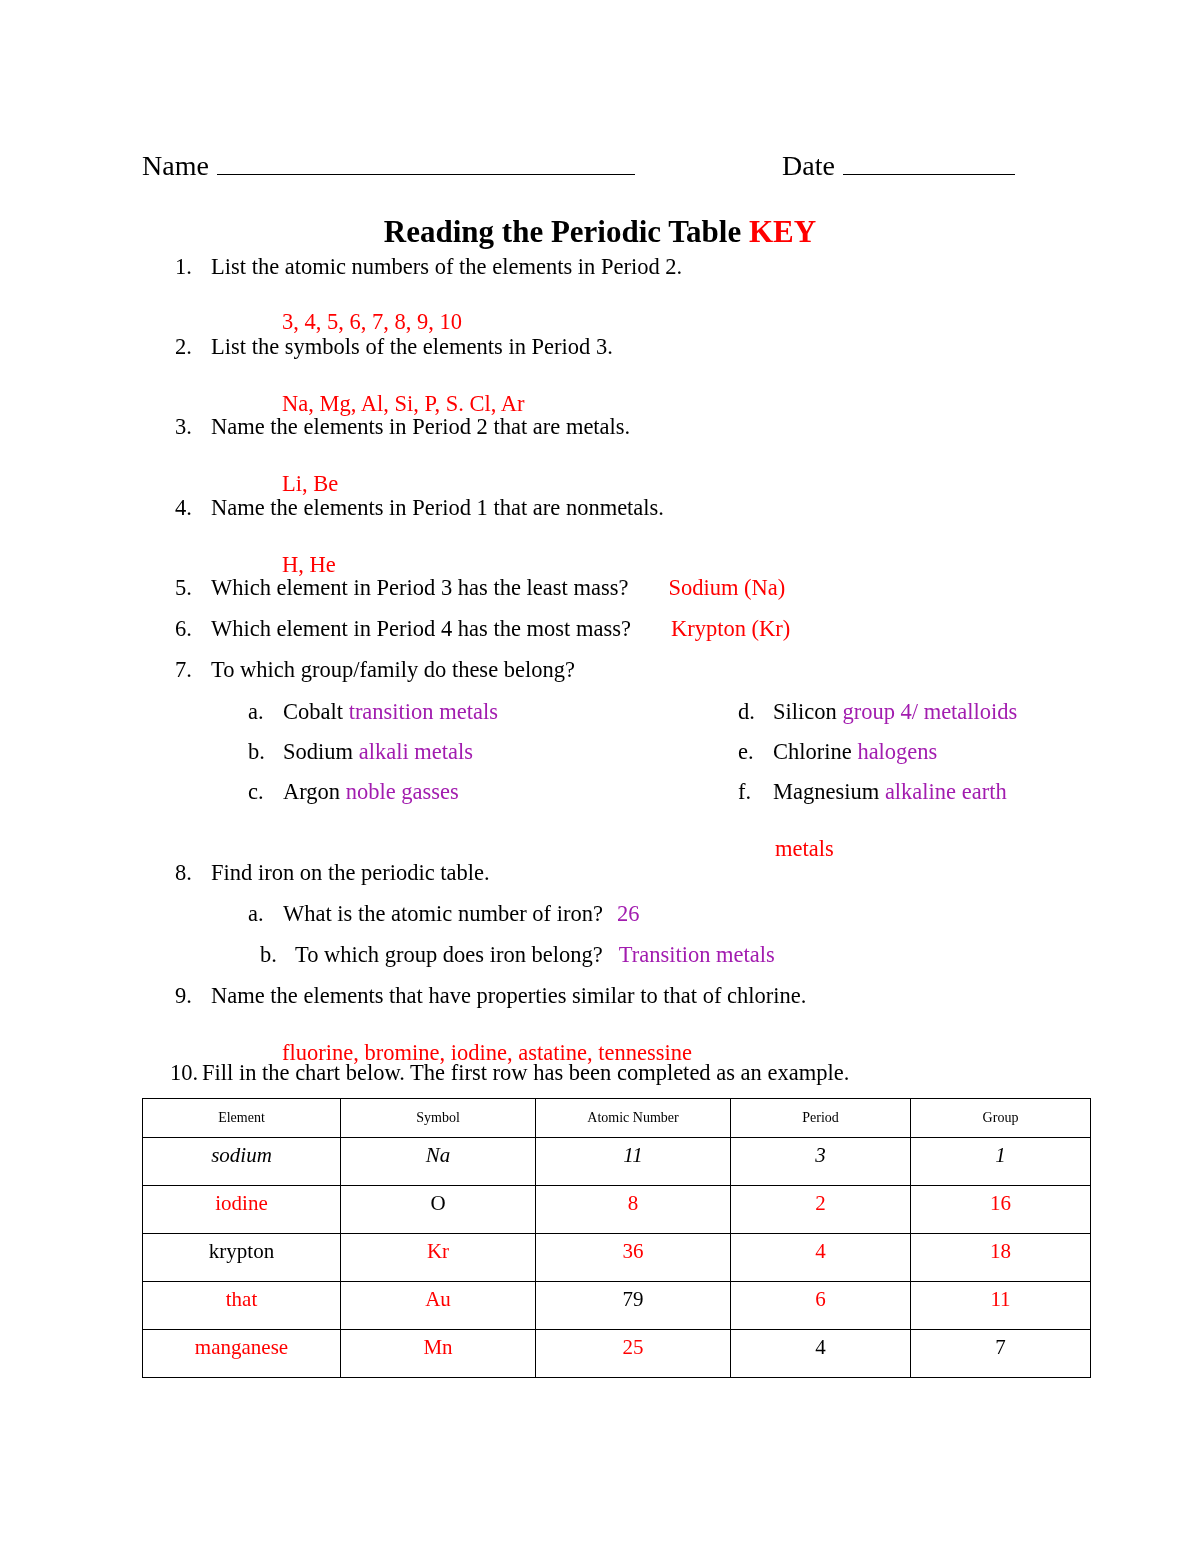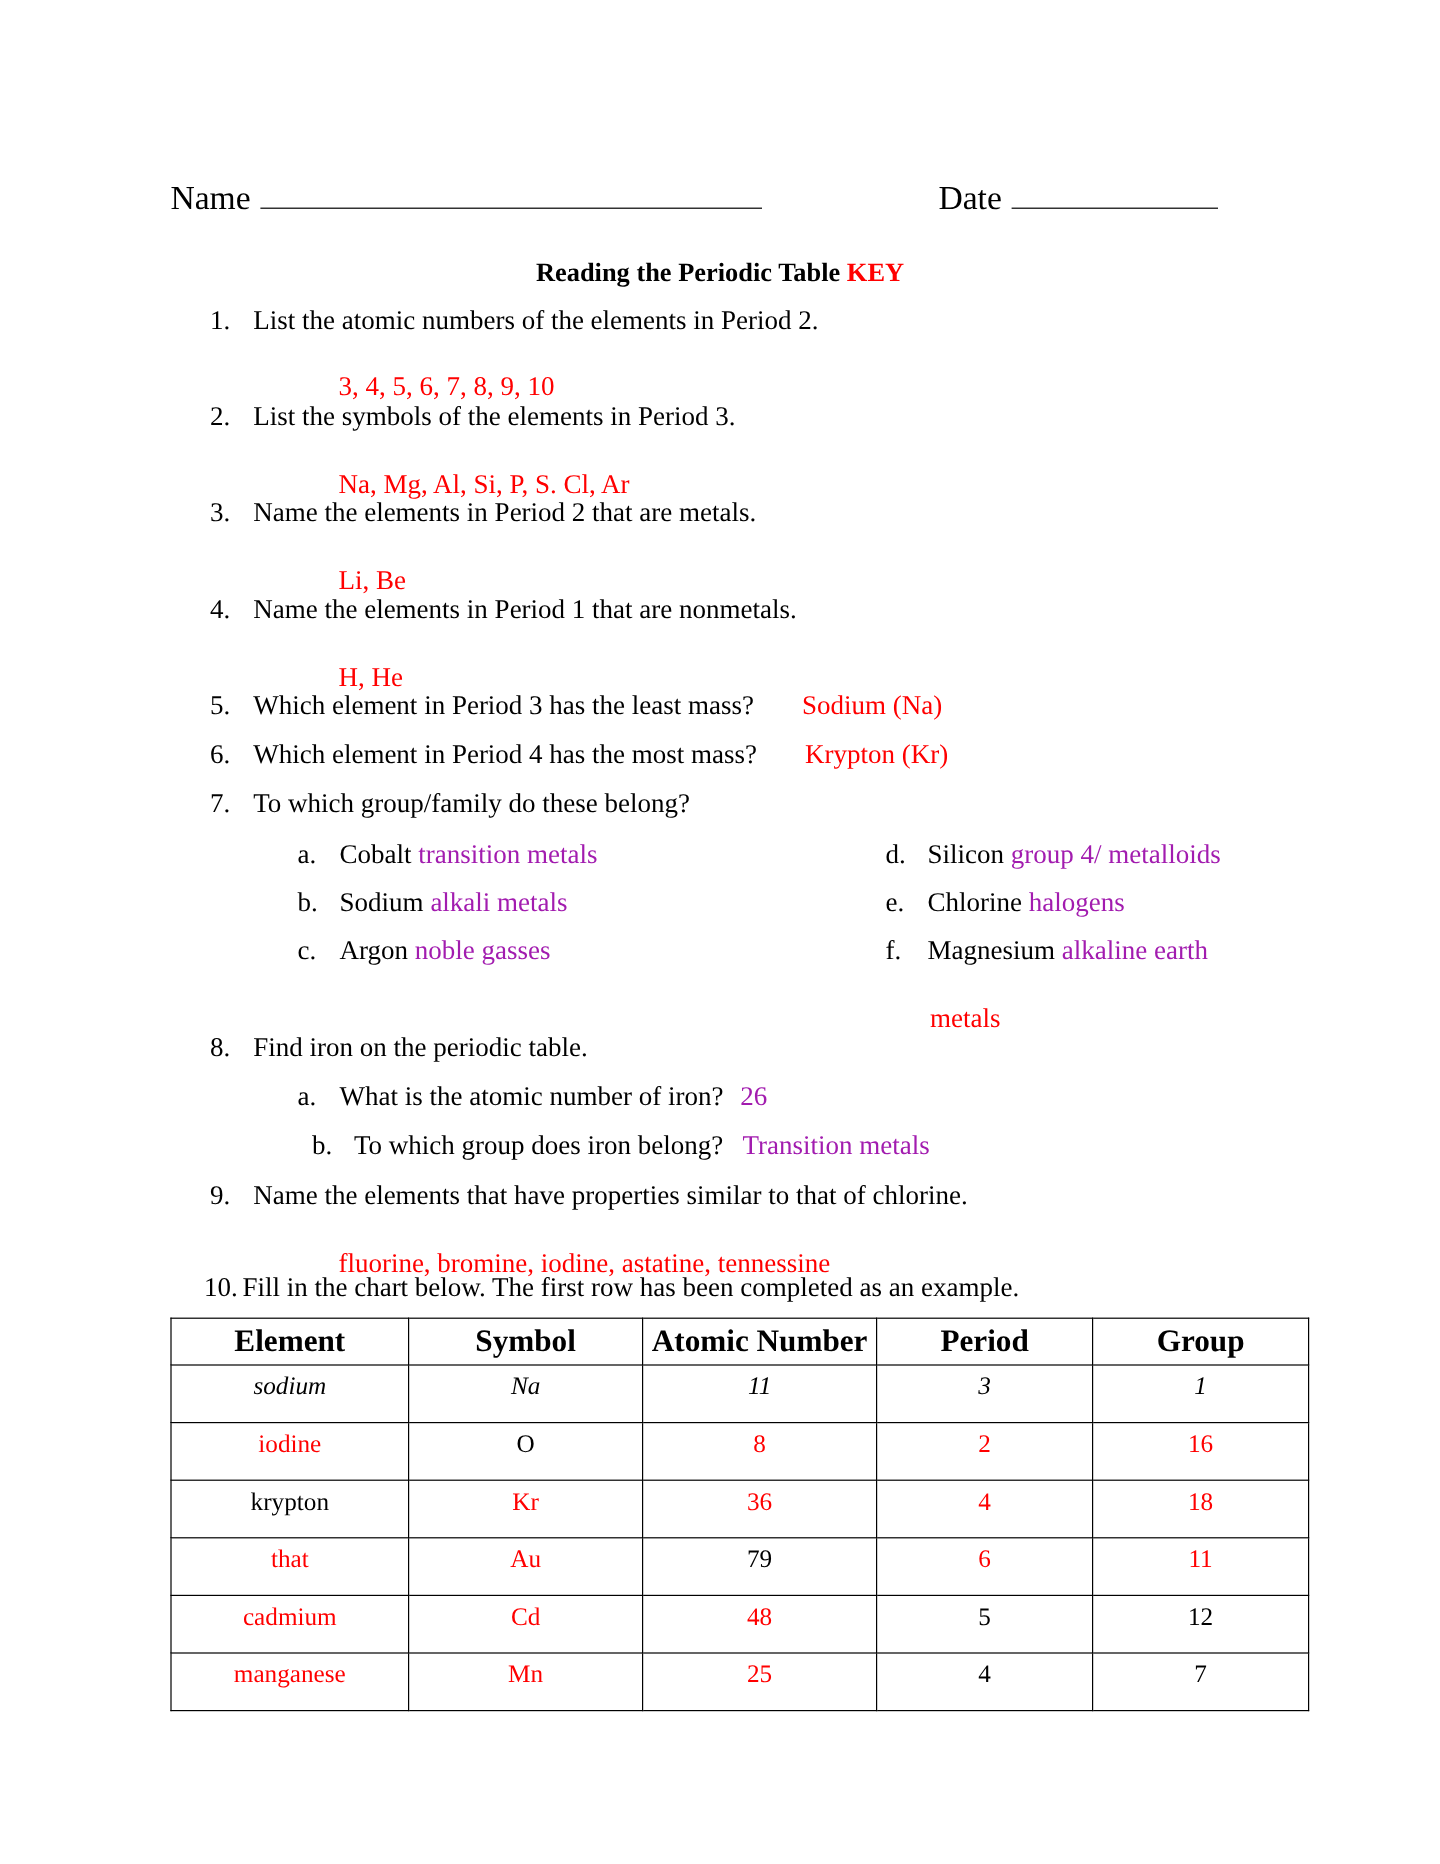--- a/index.html
+++ b/index.html
@@ -42,21 +42,21 @@
   .rule-date { width: 172px; margin-left: 8px; }
   .hdr-date-group { position: absolute; left: 640px; top: 0; white-space: nowrap; }
 
   
   .title {
     position: absolute;
     left: 0;
     top: 214px;
     width: 1200px;
     text-align: center;
-    font-size: 22px;
+    font-size: 31px;
     font-weight: bold;
     letter-spacing: 0px;
   }
   .key { color: #ff0000; }
 
   
   .qlist { position: absolute; left: 0; top: 0; width: 1200px; }
   .q {
     position: absolute;
     font-size: 22.5px;
@@ -105,22 +105,22 @@
     font-size: 21px;
   }
   table.chart td, table.chart th {
     border: 1.4px solid #000000;
     text-align: center;
     vertical-align: top;
     padding-top: 5px;
     font-weight: normal;
   }
   table.chart thead th {
-    font-weight: bold;
-    font-size: 26px;
+    font-weight: normal;
+    font-size: 14px;
     height: 30px;
     padding-top: 4px;
     padding-bottom: 4px;
     vertical-align: middle;
   }
   table.chart tbody td { height: 41px; }
   td.red, span.red { color: #ff0000; }
   td.ital { font-style: italic; }
   col.c-element { width: 198px; }
   col.c-symbol  { width: 195px; }
@@ -267,27 +267,20 @@
         <td class="red">18</td>
       </tr>
       <tr>
         <td class="red">that</td>
         <td class="red">Au</td>
         <td>79</td>
         <td class="red">6</td>
         <td class="red">11</td>
       </tr>
       <tr>
-        <td class="red">cadmium</td>
-        <td class="red">Cd</td>
-        <td class="red">48</td>
-        <td>5</td>
-        <td>12</td>
-      </tr>
-      <tr>
         <td class="red">manganese</td>
         <td class="red">Mn</td>
         <td class="red">25</td>
         <td>4</td>
         <td>7</td>
       </tr>
     </tbody>
   </table>
 
 </div>

